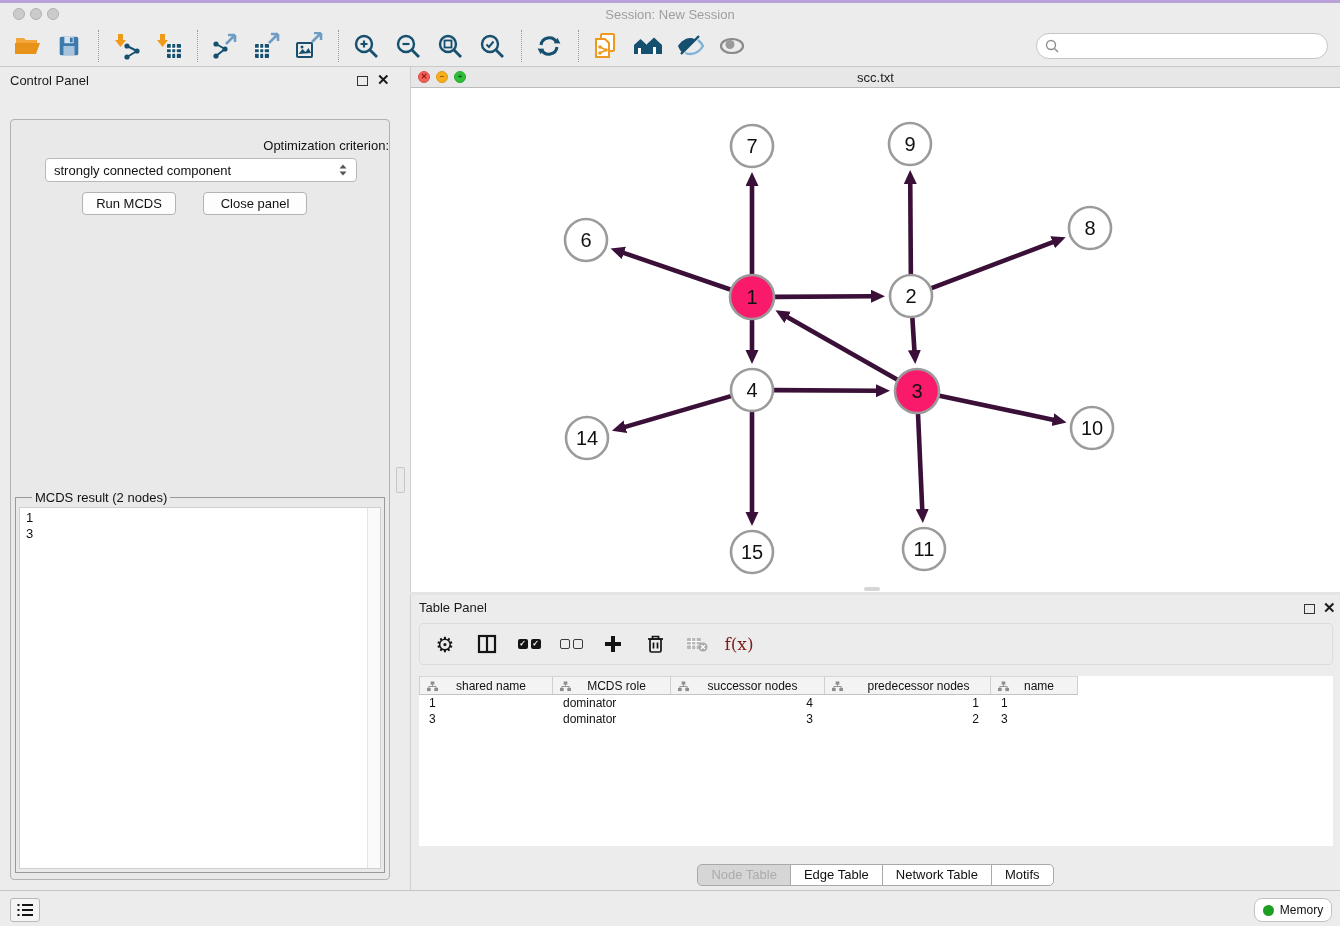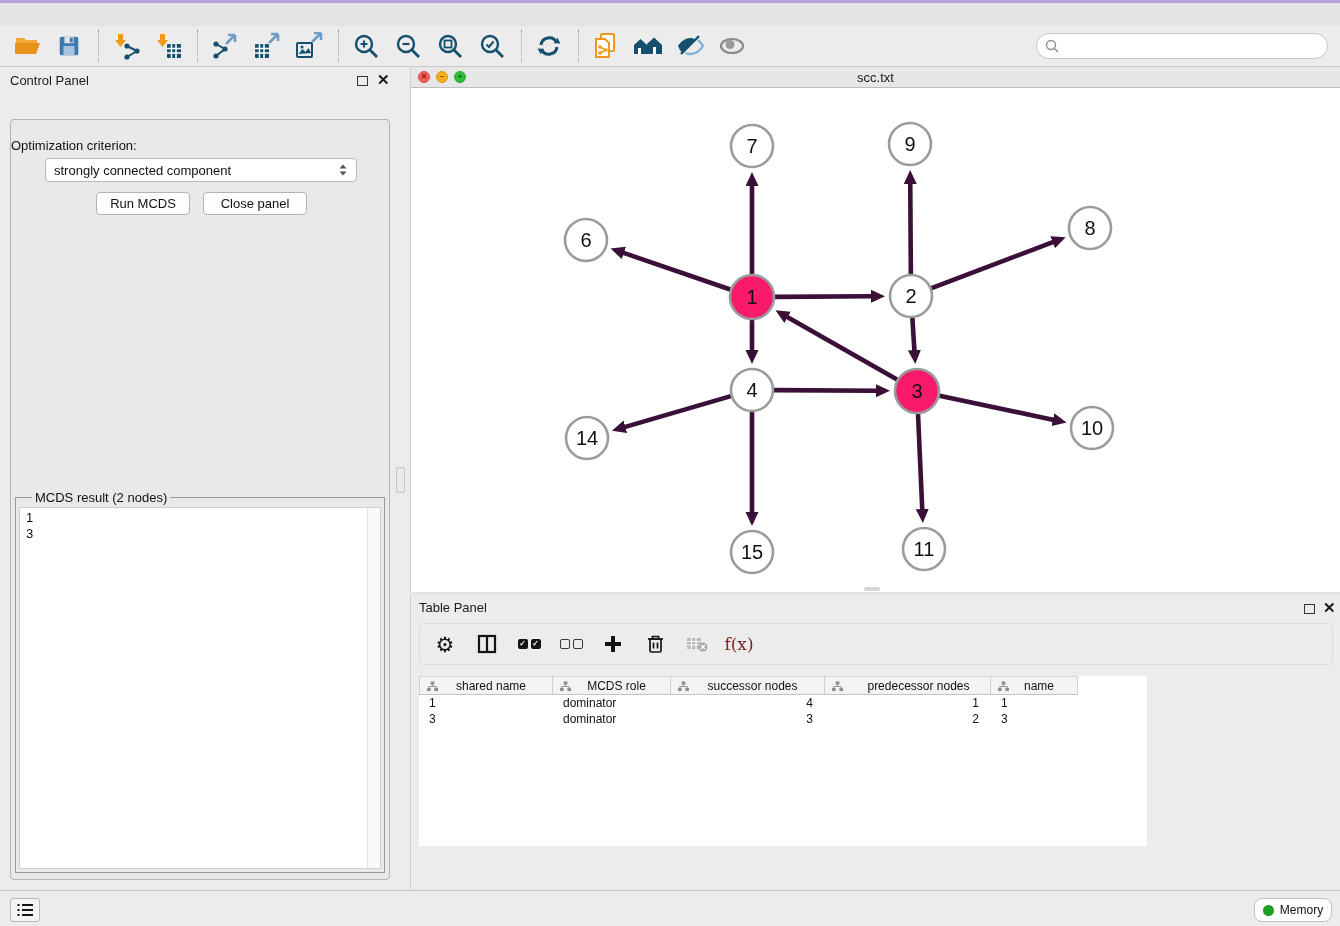--- a/index.html
+++ b/index.html
@@ -33,28 +33,28 @@
   .cp-title { position:absolute; left:10px; top:6px; font-size:13px; color:#1a1a1a; }
   .panel-float { position:absolute; top:9px; width:11px; height:10px; border:1.5px solid #333; }
   .panel-close { position:absolute; top:4px; font-size:15px; font-weight:bold; color:#1a1a1a; line-height:18px; }
   .cp-tabs { position:absolute; left:0; top:31px; width:100%; display:flex; justify-content:center; }
   .tab { height:21px; line-height:19px; padding:0 14px; font-size:13px; background:#fff;
          border:1px solid #a8a8a8; margin-left:-1px; color:#111; }
   .tab:first-child { border-top-left-radius:5px; border-bottom-left-radius:2px; margin-left:0; }
   .tab.active { background:#e4e4e4; color:#c2c2c2; border-color:#b5b5b5; border-top-right-radius:6px; }
   .cp-content { position:absolute; left:10px; top:52px; width:380px; height:761px; background:#e9e9e9;
                 border:1px solid #b2b2b2; border-radius:4px; }
-  .opt-label { position:absolute; left:0; top:18px; width:100%; text-align:left; font-size:13px; color:#111; }
+  .opt-label { position:absolute; left:0; top:18px; width:100%; text-align:right; font-size:13px; color:#111; }
   .select { position:absolute; left:34px; top:38px; width:312px; height:24px; background:#fff;
             border:1px solid #b9b9b9; border-radius:4px; display:flex; align-items:center; padding:0 8px;
             font-size:13px; color:#111; }
   .select .chev { margin-left:auto; }
   .btn { position:absolute; top:72px; height:23px; background:#fdfdfd; border:1px solid #b3b3b3;
          border-radius:4px; font-size:13px; color:#111; text-align:center; line-height:21px; }
-  #run-btn { left:85px; width:94px; }
+  #run-btn { left:71px; width:94px; }
   #close-btn { left:192px; width:104px; }
   .result-fieldset { position:absolute; left:4px; top:370px; width:370px; height:383px;
                      border:1px solid #999; background:#e9e9e9; }
   .result-fieldset legend { font-size:13px; color:#111; margin-left:16px; padding:0 3px; }
   .result-box { position:absolute; left:3px; top:2px; right:3px; bottom:3px; background:#fff;
                 border:1px solid #cfcfcf; }
   .result-box pre { font-family:"Liberation Sans",sans-serif; font-size:13px; line-height:16px;
                     padding:2px 6px; color:#111; }
   .result-scroll { position:absolute; right:0; top:0; width:13px; height:100%; background:#fafafa;
                    border-left:1px solid #e3e3e3; }
@@ -85,21 +85,21 @@
                 border:1px solid #dcdcdc; border-radius:4px; display:flex; align-items:center;
                 padding-left:12px; gap:16px; }
   .tp-icon { display:flex; align-items:center; justify-content:center; width:26px; height:26px; }
   .gear-glyph { font-size:21px; color:#141414; line-height:1; }
   .checkpair { display:flex; gap:3px; }
   .cbx { width:10px; height:10px; border-radius:2px; background:#141414; color:#fff; font-size:8px;
          line-height:10px; text-align:center; font-weight:bold; }
   .cbx.empty { background:transparent; border:1.5px solid #3a3a3a; }
   .fx { font-family:"DejaVu Serif", serif; font-size:17px; color:#7f1d1d; }
 
-  .node-table { position:absolute; left:8px; top:81px; width:728px; height:170px; background:#fff; }
+  .node-table { position:absolute; left:8px; top:81px; width:914px; height:170px; background:#fff; }
   .nt-header { position:absolute; left:0; top:0; height:19px; display:flex; }
   .nt-hcell { position:relative; height:19px; background:#f3f3f3; border-right:1px solid #cfcfcf;
               border-top:1px solid #d6d6d6; border-bottom:1px solid #c3c3c3; font-size:12px; color:#111;
               display:flex; align-items:center; justify-content:center; }
   .nt-hcell:first-child { border-left:1px solid #cfcfcf; }
   .nt-hcell svg { position:absolute; left:7px; top:4px; }
   .nt-rows { position:absolute; left:0; top:19px; width:100%; }
   .nt-row { display:flex; height:16px; }
   .nt-cell { font-size:12px; color:#111; line-height:16px; overflow:hidden; }
 
@@ -120,20 +120,28 @@
                 justify-content:center; gap:6px; font-size:12px; color:#111; }
   .mem-dot { width:11px; height:11px; border-radius:50%; }
 </style>
 </head>
 <body>
 
 <div class="app">
 
   <div class="top-strip"></div>
 
+  <div class="titlebar">
+    <div class="traffic">
+      <span class="dot gray"></span>
+      <span class="dot gray"></span>
+      <span class="dot gray"></span>
+    </div>
+    <div class="win-title">Session: New Session</div>
+  </div>
 
   <div class="main-toolbar">
     <div class="tbtn">
       <svg width="28" height="28" viewBox="0 0 28 28">
           <path d="M3 6h8l2 2h11v4H3z" fill="#f3a73b"></path>
           <path d="M2 11h25l-4 11H2z" fill="#e8921a"></path>
         </svg>
     </div>
     <div class="tbtn">
       <svg width="26" height="26" viewBox="0 0 28 28">
@@ -490,20 +498,26 @@
           <div class="nt-row">
             <div class="nt-cell" style="width: 134px; text-align: left; padding: 0px 0px 0px 10px;">3</div>
             <div class="nt-cell" style="width: 118px; text-align: left; padding: 0px 0px 0px 10px;">dominator</div>
             <div class="nt-cell" style="width: 154px; text-align: right; padding: 0px 12px 0px 0px;">3</div>
             <div class="nt-cell" style="width: 166px; text-align: right; padding: 0px 12px 0px 0px;">2</div>
             <div class="nt-cell" style="width: 87px; text-align: left; padding: 0px 0px 0px 10px;">3</div>
           </div>
         </div>
     </div>
 
+    <div class="tp-tabs" id="tp-tabs">
+        <span class="tp-tab active">Node Table</span>
+        <span class="tp-tab">Edge Table</span>
+        <span class="tp-tab">Network Table</span>
+        <span class="tp-tab">Motifs</span>
+      </div>
   </div>
 
   <div class="statusbar">
     <div class="sb-left-btn">
       <svg width="18" height="16" viewBox="0 0 18 16">
           <path d="M6 3h11M6 8h11M6 13h11" stroke="#141414" stroke-width="2"></path>
           <path d="M1.5 3h2M1.5 8h2M1.5 13h2" stroke="#141414" stroke-width="2"></path>
         </svg>
     </div>
     <div class="memory-btn">

